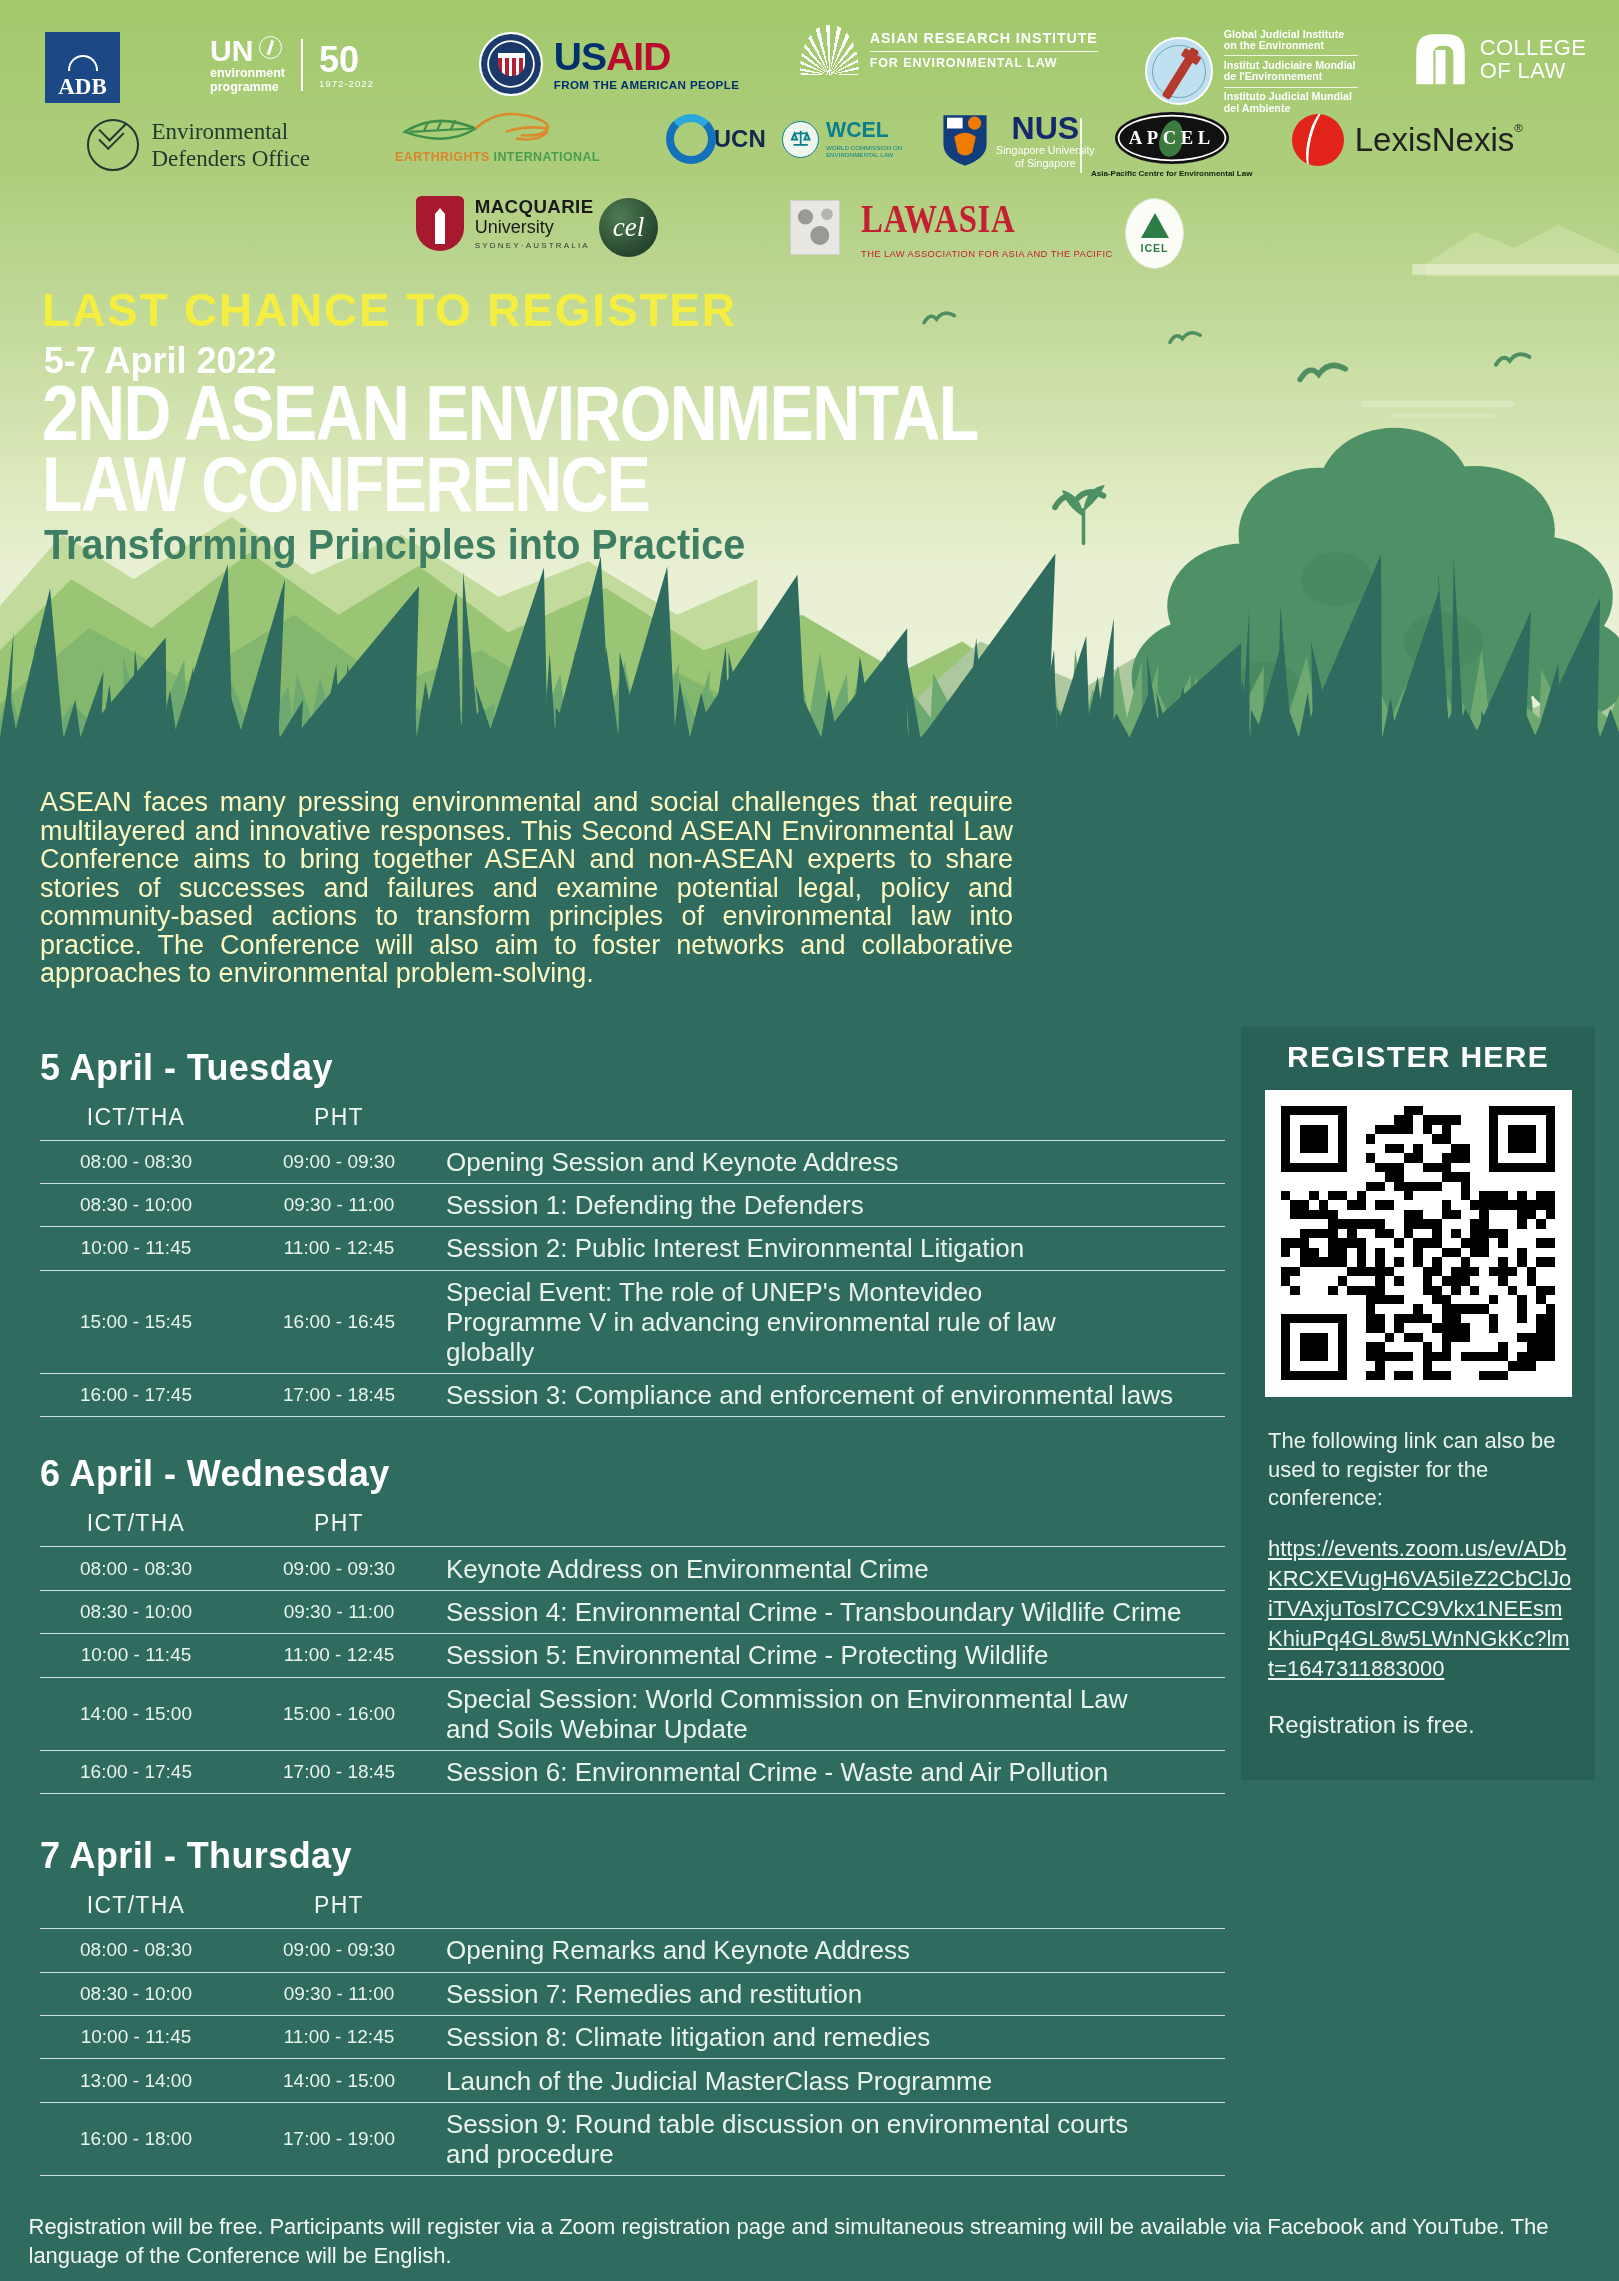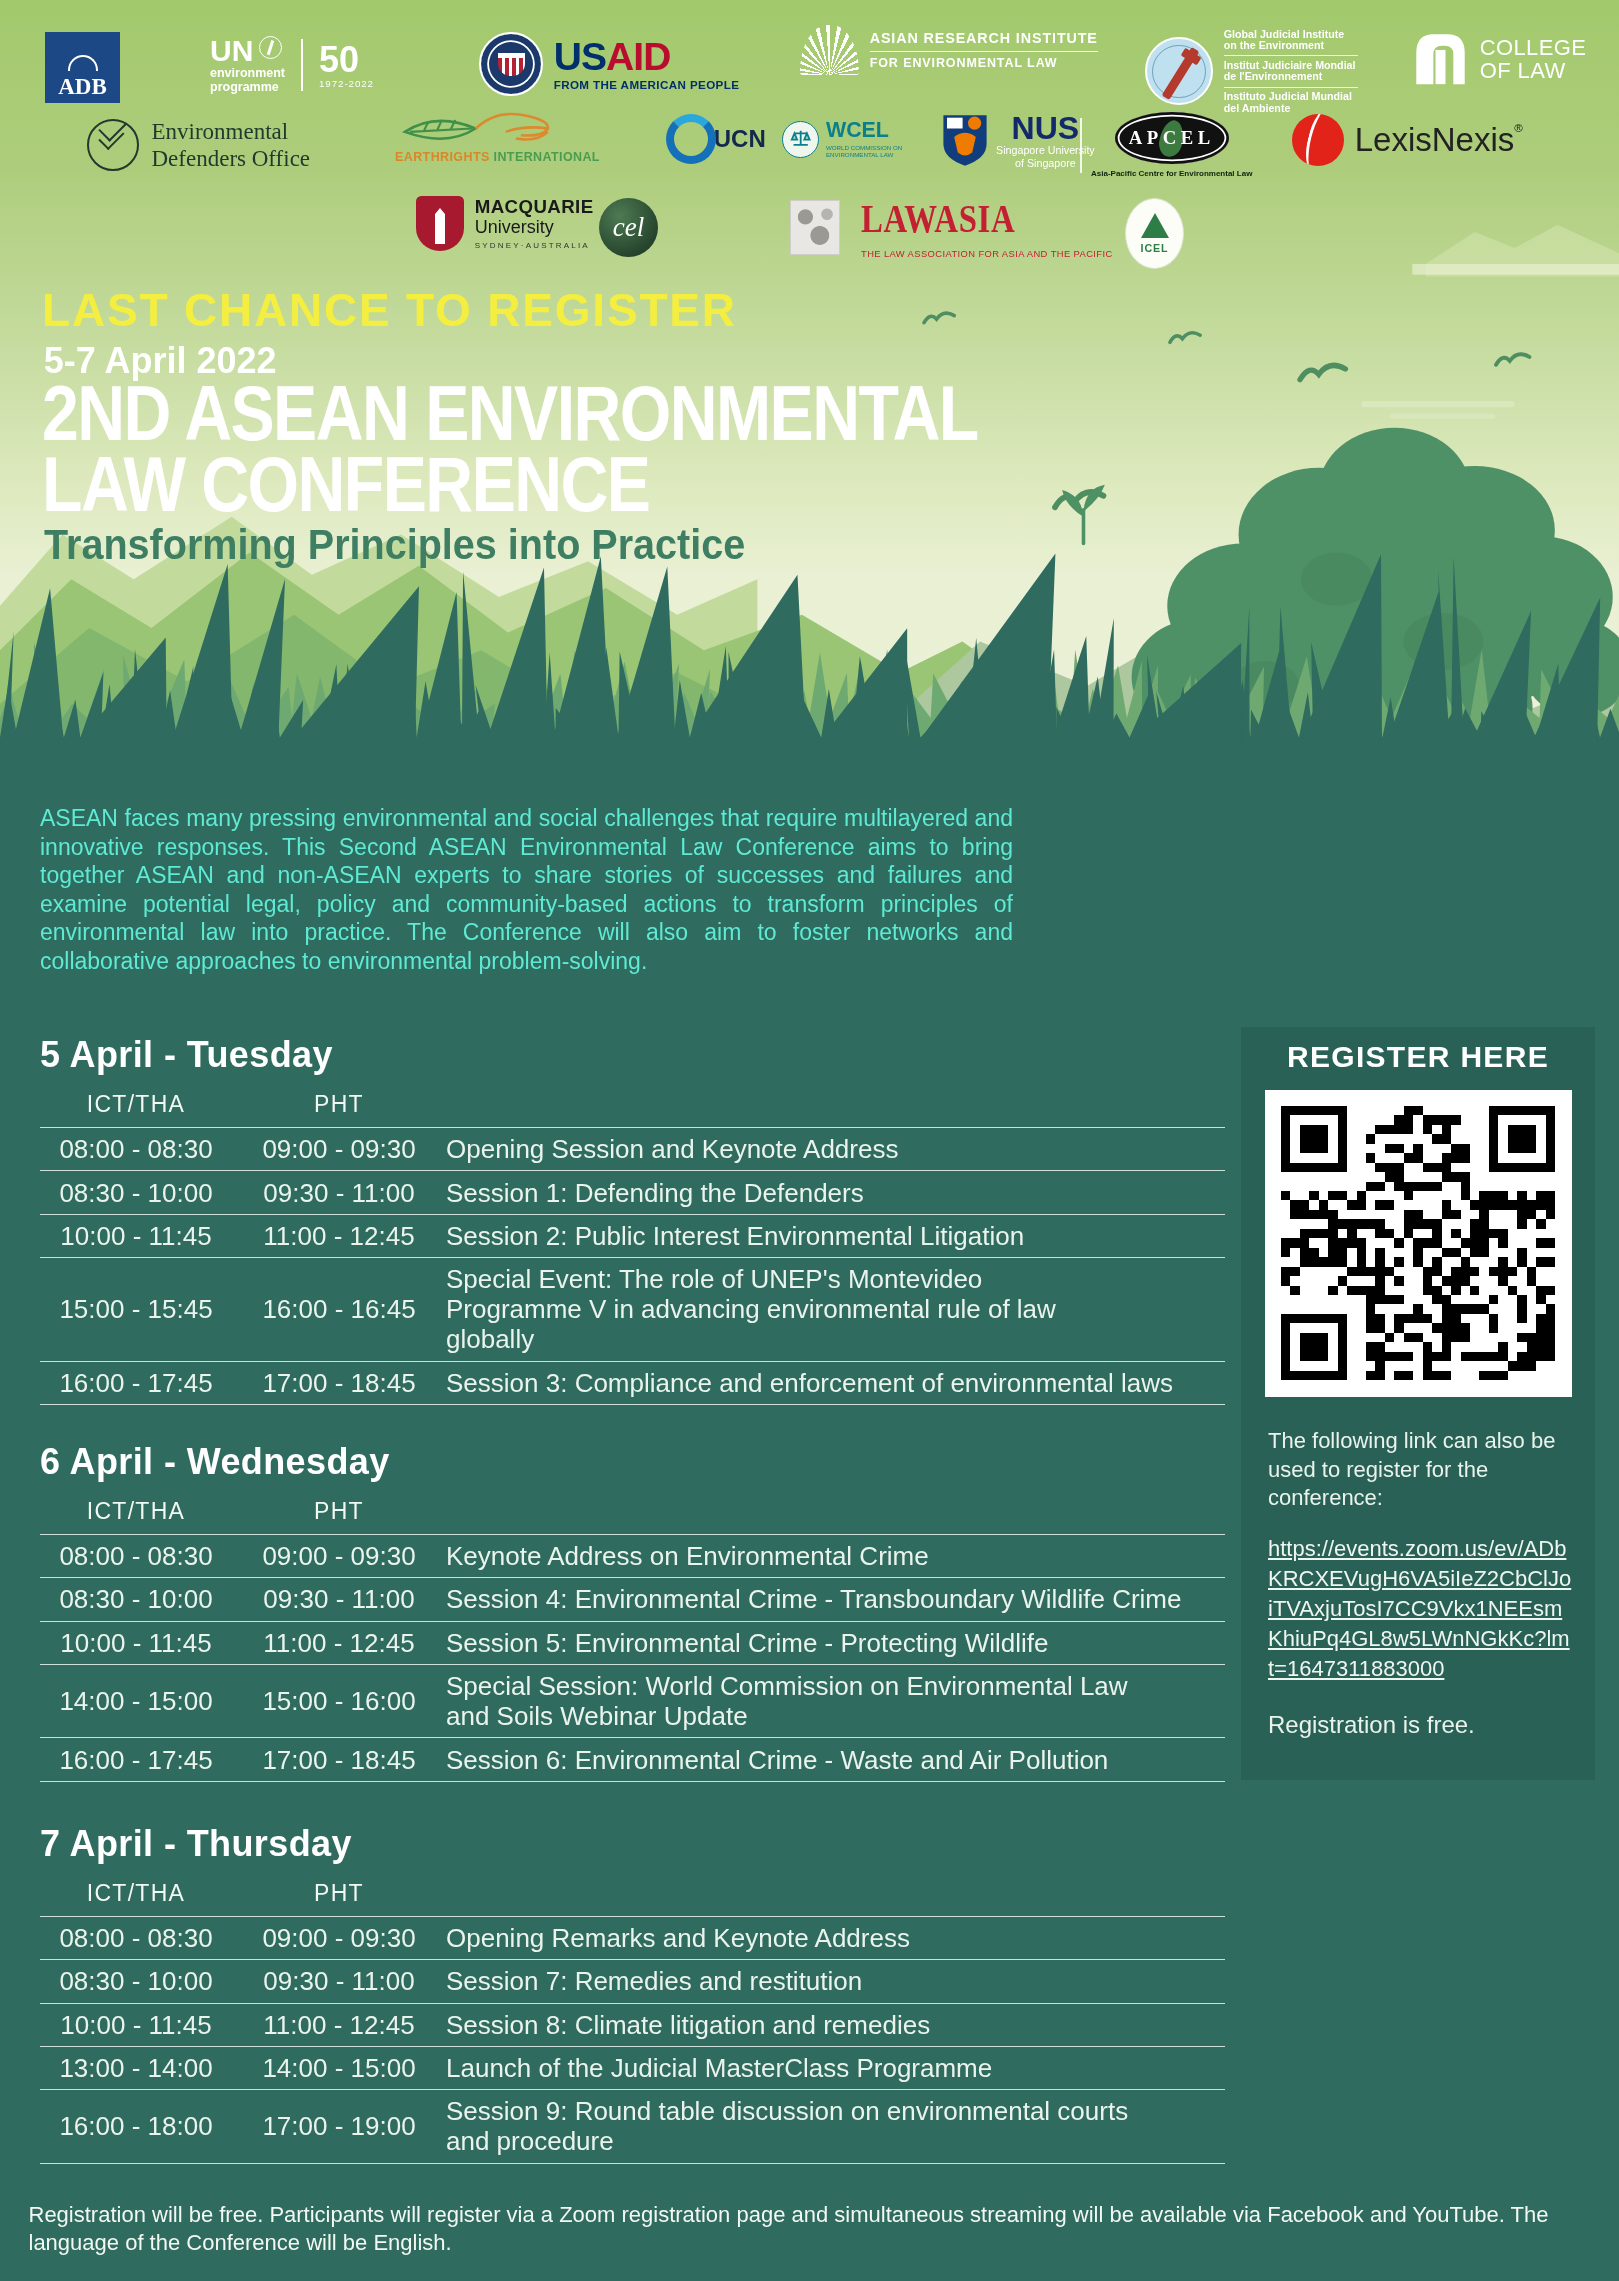--- a/index.html
+++ b/index.html
@@ -122,32 +122,32 @@
   .law-word{font-family:"Liberation Serif",serif;font-size:41px;font-weight:bold;color:#c32032;line-height:37px;letter-spacing:0.9px;transform:scaleX(.8);transform-origin:left top;}
   .law-sub{font-size:9.4px;color:#c32032;letter-spacing:0.4px;margin-top:10.7px;white-space:nowrap;}
 
   .icel-badge{width:59px;height:71px;background:#fdfdf8;border-radius:50%;border:1.8px solid #d9e4cc;
     display:flex;flex-direction:column;align-items:center;justify-content:center;}
   .icel-tri{width:0;height:0;border-left:14.3px solid transparent;border-right:14.3px solid transparent;border-bottom:25px solid #2e7d46;}
   .icel-word{font-size:10.7px;font-weight:bold;color:#2e7d46;margin-top:3.6px;letter-spacing:0.9px;}
 
   
   .content{position:absolute;top:775px;left:0;width:1619px;height:1506px;background:#2f6b5e;color:#eaf4ed;}
-  .intro{margin:29px 40px 0 40px;width:973px;font-size:23px;line-height:28.5px;text-align:justify;color:#5eead4;}
+  .intro{margin:13px 40px 0 40px;width:973px;font-size:27px;line-height:28.5px;text-align:justify;color:#fef9c3;}
 
   .day{margin:0 40px;width:1185px;}
   .day h2{margin:0;font-size:36px;line-height:41px;font-weight:bold;color:#fff;letter-spacing:0.4px;}
   .d1{margin-top:59px;}
   .d2{margin-top:36px;}
   .d3{margin-top:41px;}
   .cols{display:grid;grid-template-columns:192px 214px 1fr;padding:16px 0 9px;}
   .cols span{text-align:center;font-size:23px;letter-spacing:1.3px;color:#f2f8f2;}
   .srow{display:grid;grid-template-columns:192px 214px 1fr;border-top:1.8px solid rgba(233,245,238,.85);padding:6.2px 0;align-items:center;}
   .srow:last-child{border-bottom:1.8px solid rgba(233,245,238,.85);}
-  .time{text-align:center;font-size:26px;line-height:30px;}
+  .time{text-align:center;font-size:19px;line-height:30px;}
   .sess{font-size:26px;line-height:30px;padding-right:9px;}
 
   .foot{margin:37px 40px 0 28.5px;font-size:22px;line-height:28.5px;color:#f2f8f2;}
 
   
   .register{position:absolute;left:1241px;top:252px;width:354px;height:753px;background:#2a6156;overflow:hidden;}
   .reg-title{margin-top:13px;text-align:center;font-size:30px;font-weight:bold;color:#fff;letter-spacing:1.3px;}
   .qr-box{width:307px;height:307px;background:#fff;margin:16px auto 0;padding:16px;}
   .qr-box svg{width:274px;height:274px;display:block;}
   .reg-note{margin:30px 23px 0 27px;font-size:22px;line-height:28.5px;color:#e9f3ec;}

